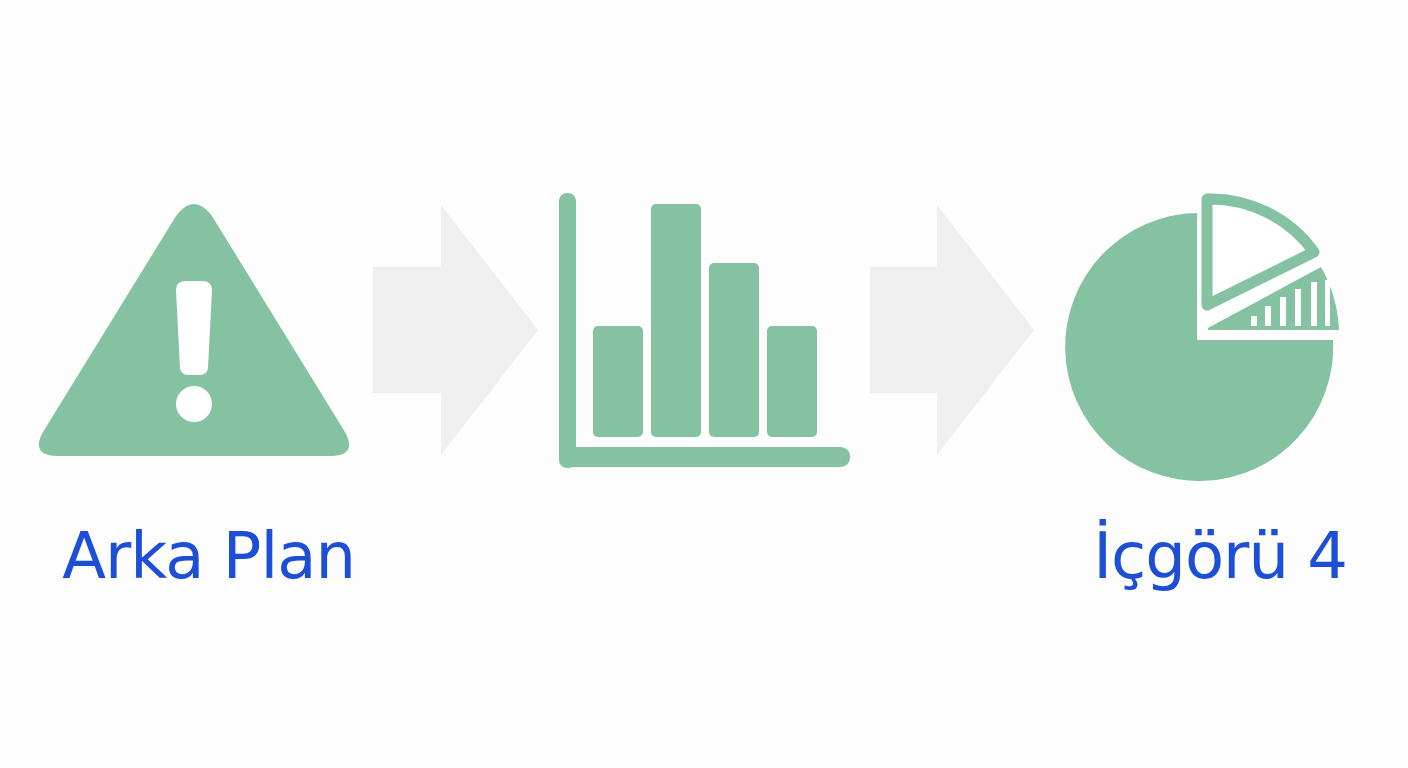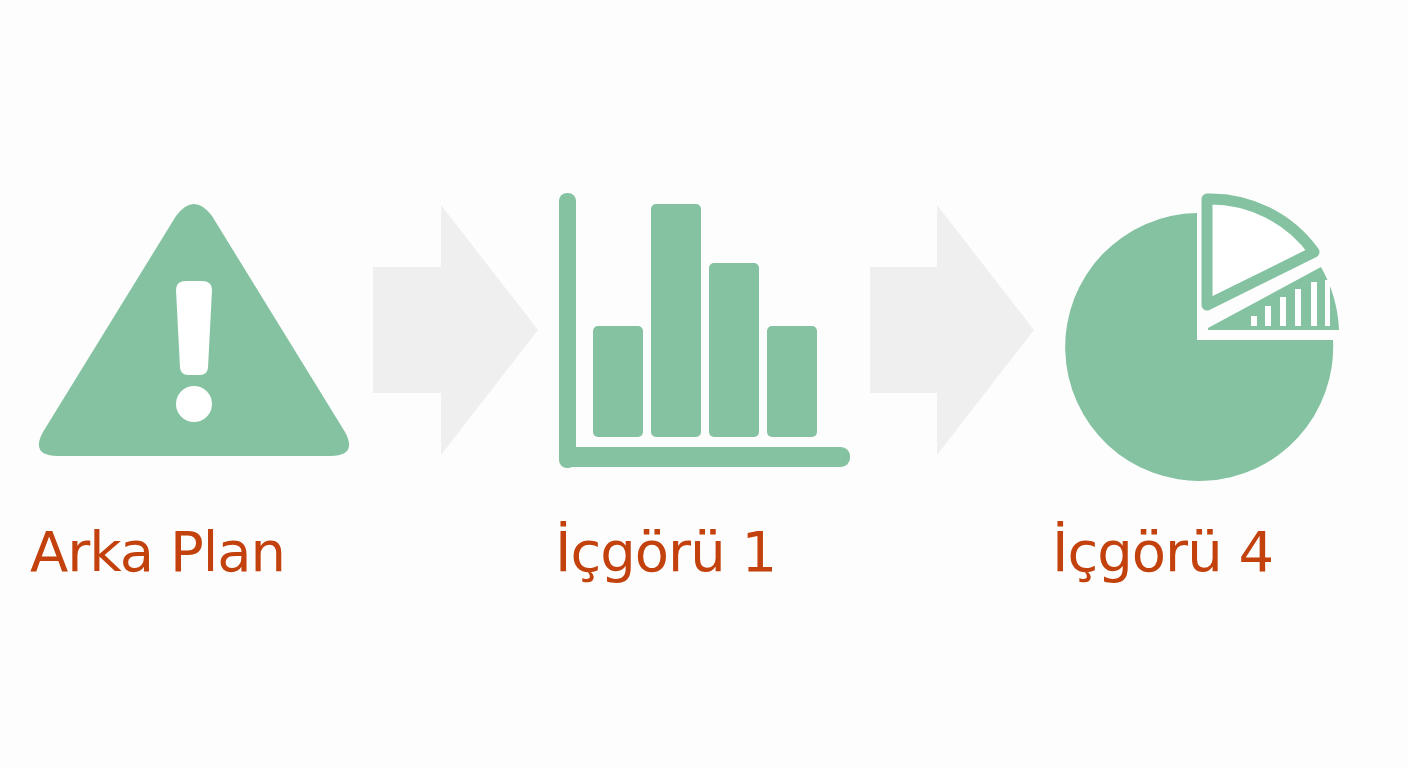--- a/index.html
+++ b/index.html
@@ -17,26 +17,26 @@
     }
     svg.art {
       position: absolute;
       left: 0;
       top: 0;
     }
     .label {
       position: absolute;
       top: 518px;
       font-family: "DejaVu Sans", sans-serif;
-      font-size: 56px;
-      color: #c2410c;
+      font-size: 64px;
+      color: #1d4ed8;
       letter-spacing: -1px;
       white-space: nowrap;
       line-height: 1.2;
-      text-align: left;
+      text-align: right;
     }
     #label-1 { left: 30px; width: 325px; }
     #label-2 { left: 555px; width: 295px; }
     #label-3 { left: 1052px; width: 295px; }
   </style>
 </head>
 <body>
 
 <div class="canvas">
 
@@ -77,16 +77,15 @@
         <rect x="1265" y="306" width="6" height="20"></rect>
         <rect x="1280" y="297" width="6" height="29"></rect>
         <rect x="1295" y="289" width="6" height="37"></rect>
         <rect x="1311" y="282" width="6" height="44"></rect>
         <rect x="1325" y="280" width="5" height="46"></rect>
       </g>
     </g>
   </svg>
 
   <div id="label-1" class="label">Arka Plan</div>
-  <div id="label-2" class="label">İçgörü 1</div>
   <div id="label-3" class="label">İçgörü 4</div>
 
 </div>
 
 </body></html>

